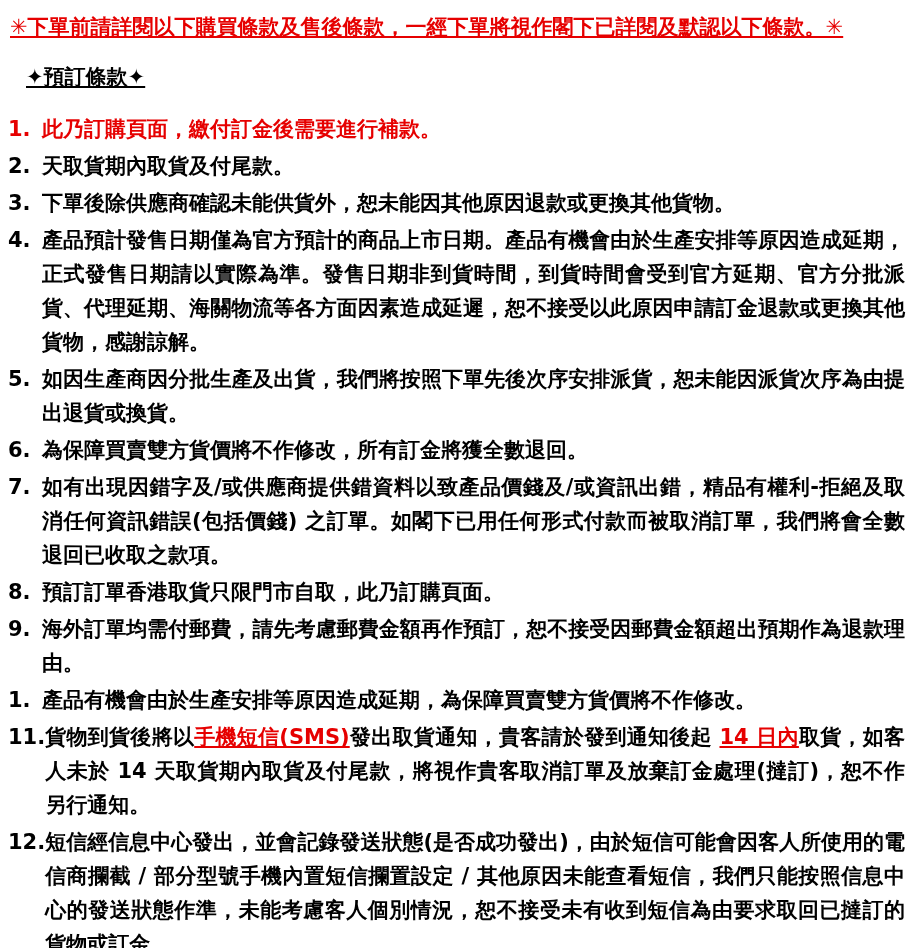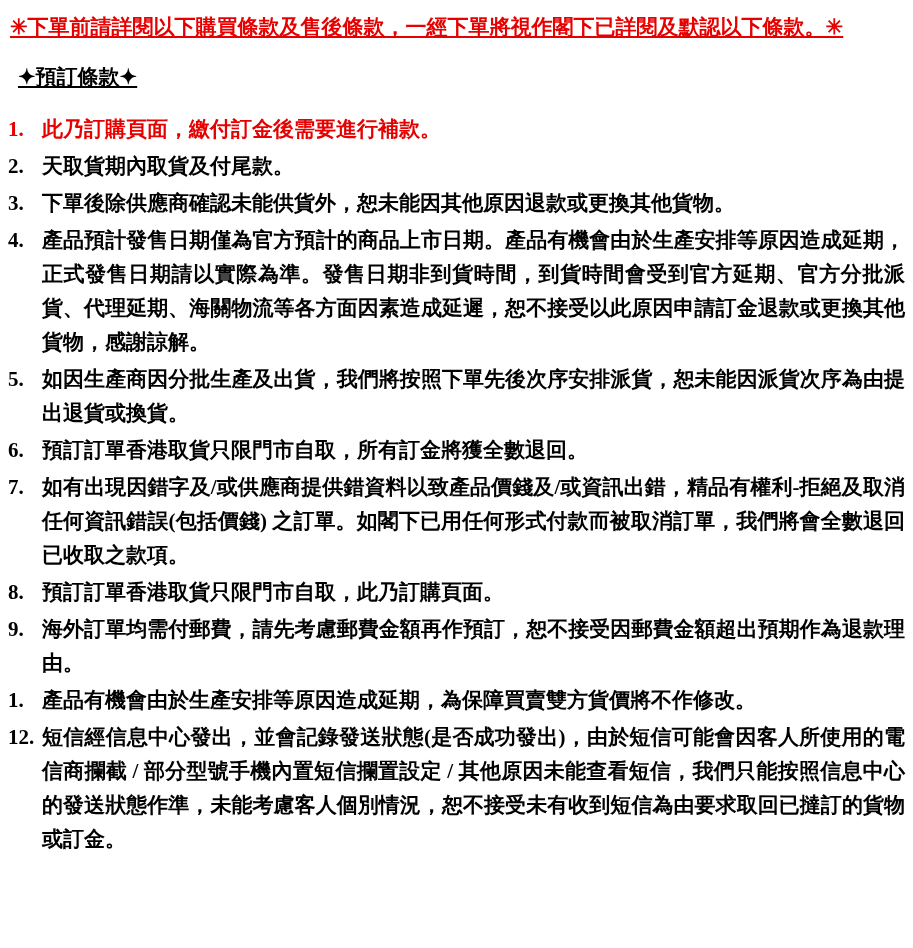--- a/index.html
+++ b/index.html
@@ -1,21 +1,21 @@
 <!DOCTYPE html>
 <html style="--red: #e60000; --black: #000000; --link: #0000ee; --bg: #ffffff;"><head>
 <meta charset="utf-8">
 <style>
   :root {
     --red: #e60000;
     --black: #000000;
     --link: #0000ee;
     --bg: #ffffff;
   }
-  * { box-sizing: border-box; font-family: Liberation Serif, serif; }
+  * { box-sizing: border-box; }
   html, body { margin: 0; padding: 0; background: var(--bg); }
   body { width: 913px; }
   .page {
     width: 913px;
     min-height: 948px;
     padding: 8px 8px 10px 8px;
     font-family: "DejaVu Sans", "Liberation Sans", sans-serif;
     font-weight: 700;
     font-size: 21px;
     line-height: 1.62;
@@ -23,21 +23,21 @@
     background: var(--bg);
   }
   .notice {
     color: var(--red);
     text-decoration: underline;
     margin: 2px 0 16px 2px;
   }
   .title {
     color: var(--black);
     text-decoration: underline;
-    margin: 0 0 18px 10px;
+    margin: 0 0 18px 18px;
   }
   ol.terms { list-style: none; margin: 0; padding: 0; }
   li.term { display: flex; margin-bottom: 3px; }
   li.term .num { flex: 0 0 34px; }
   li.term .body { flex: 1; text-align: justify; text-justify: inter-ideograph; }
   .red, .seg-red { color: var(--red); }
   .seg-normal { color: var(--black); }
   .seg-red-underline { color: var(--red); text-decoration: underline; }
 </style>
 </head>
@@ -64,36 +64,40 @@
       <li class="term">
         <span class="num">4.</span>
         <span class="body"><span class="seg-normal">產品預計發售日期僅為官方預計的商品上市日期。產品有機會由於生產安排等原因造成延期，正式發售日期請以實際為準。發售日期非到貨時間，到貨時間會受到官方延期、官方分批派貨、代理延期、海關物流等各方面因素造成延遲，恕不接受以此原因申請訂金退款或更換其他貨物，感謝諒解。</span></span>
       </li>
       <li class="term">
         <span class="num">5.</span>
         <span class="body"><span class="seg-normal">如因生產商因分批生產及出貨，我們將按照下單先後次序安排派貨，恕未能因派貨次序為由提出退貨或換貨。</span></span>
       </li>
       <li class="term">
         <span class="num">6.</span>
-        <span class="body"><span class="seg-normal">預訂訂單香港取貨只限門市自取，所有訂金將獲全數退回。</span></span>
+        <span class="body"><span class="seg-normal">為保障買賣雙方貨價將不作修改，所有訂金將獲全數退回。</span></span>
       </li>
       <li class="term">
         <span class="num">7.</span>
         <span class="body"><span class="seg-normal">如有出現因錯字及/或供應商提供錯資料以致產品價錢及/或資訊出錯，精品有權利-拒絕及取消任何資訊錯誤(包括價錢) 之訂單。如閣下已用任何形式付款而被取消訂單，我們將會全數退回已收取之款項。</span></span>
       </li>
       <li class="term">
         <span class="num">8.</span>
         <span class="body"><span class="seg-normal">預訂訂單香港取貨只限門市自取，此乃訂購頁面。</span></span>
       </li>
       <li class="term">
         <span class="num">9.</span>
         <span class="body"><span class="seg-normal">海外訂單均需付郵費，請先考慮郵費金額再作預訂，恕不接受因郵費金額超出預期作為退款理由。</span></span>
       </li>
       <li class="term">
         <span class="num">1.</span>
         <span class="body"><span class="seg-normal">產品有機會由於生產安排等原因造成延期，為保障買賣雙方貨價將不作修改。</span></span>
       </li>
       <li class="term">
+        <span class="num">11.</span>
+        <span class="body"><span class="seg-normal">貨物到貨後將以</span><span class="seg-red-underline">手機短信(SMS)</span><span class="seg-normal">發出取貨通知，貴客請於發到通知後起 </span><span class="seg-red-underline">14 日內</span><span class="seg-normal">取貨，如客人未於 14 天取貨期內取貨及付尾款，將視作貴客取消訂單及放棄訂金處理(撻訂)，恕不作另行通知。</span></span>
+      </li>
+      <li class="term">
         <span class="num">12.</span>
         <span class="body"><span class="seg-normal">短信經信息中心發出，並會記錄發送狀態(是否成功發出)，由於短信可能會因客人所使用的電信商攔截 / 部分型號手機內置短信攔置設定 / 其他原因未能查看短信，我們只能按照信息中心的發送狀態作準，未能考慮客人個別情況，恕不接受未有收到短信為由要求取回已撻訂的貨物或訂金。</span></span>
       </li>
     </ol>
 </div>
 
 </body></html>

